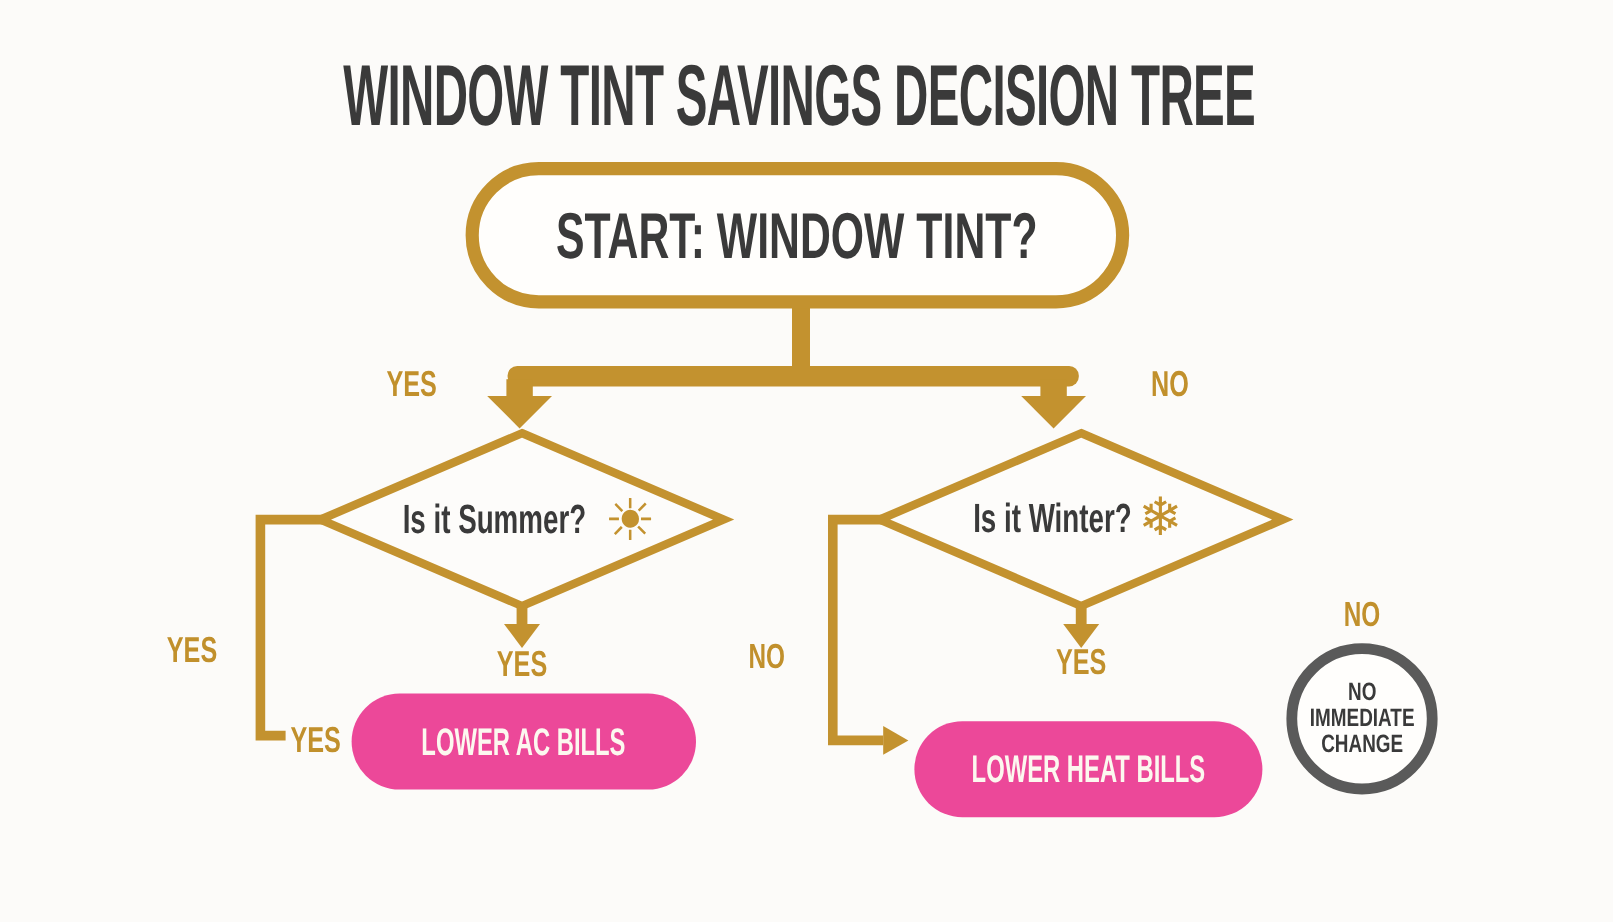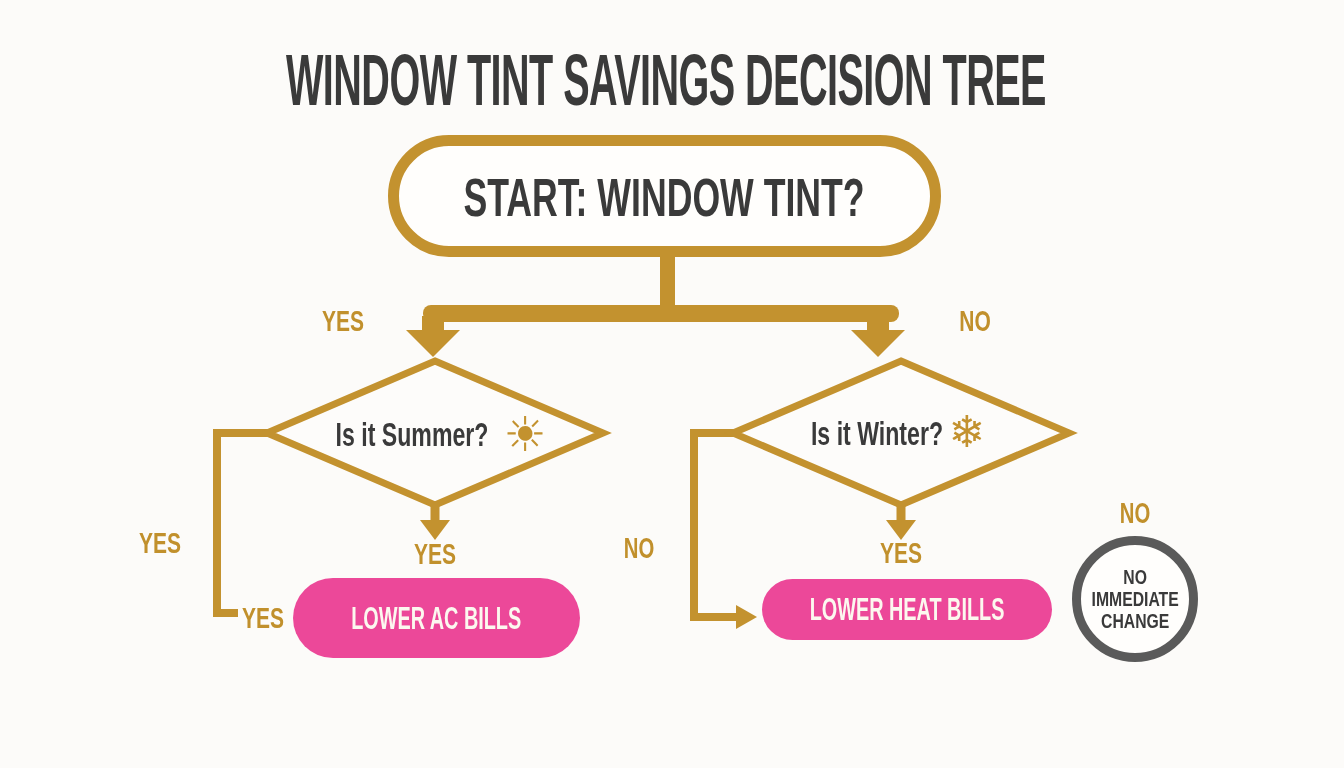--- a/index.html
+++ b/index.html
@@ -37,21 +37,21 @@
     position:absolute; z-index:3; color:#C3922F;
     font-family:"DejaVu Sans", sans-serif;
     transform:translate(-50%,-50%); line-height:1;
   }
 
   .pill {
     position:absolute; z-index:2; background:#ec4899; border-radius:40px;
     display:flex; align-items:center; justify-content:center;
   }
   .pill-ac   { left:293px; top:578px; width:287px; height:80px; }
-  .pill-heat { left:762px; top:579px; width:290px; height:61px; }
+  .pill-heat { left:762px; top:601px; width:290px; height:80px; }
   .pill-text {
     color:#FCF8EF; font-weight:bold; font-size:32px; white-space:nowrap;
     transform:scaleX(0.62); transform-origin:center;
   }
 
   .terminal-circle {
     position:absolute; left:1072px; top:536px; width:126px; height:126px;
     background:#FFFEFC; border:9px solid #5A5A5A; border-radius:50%; z-index:2;
     display:flex; align-items:center; justify-content:center;
   }

